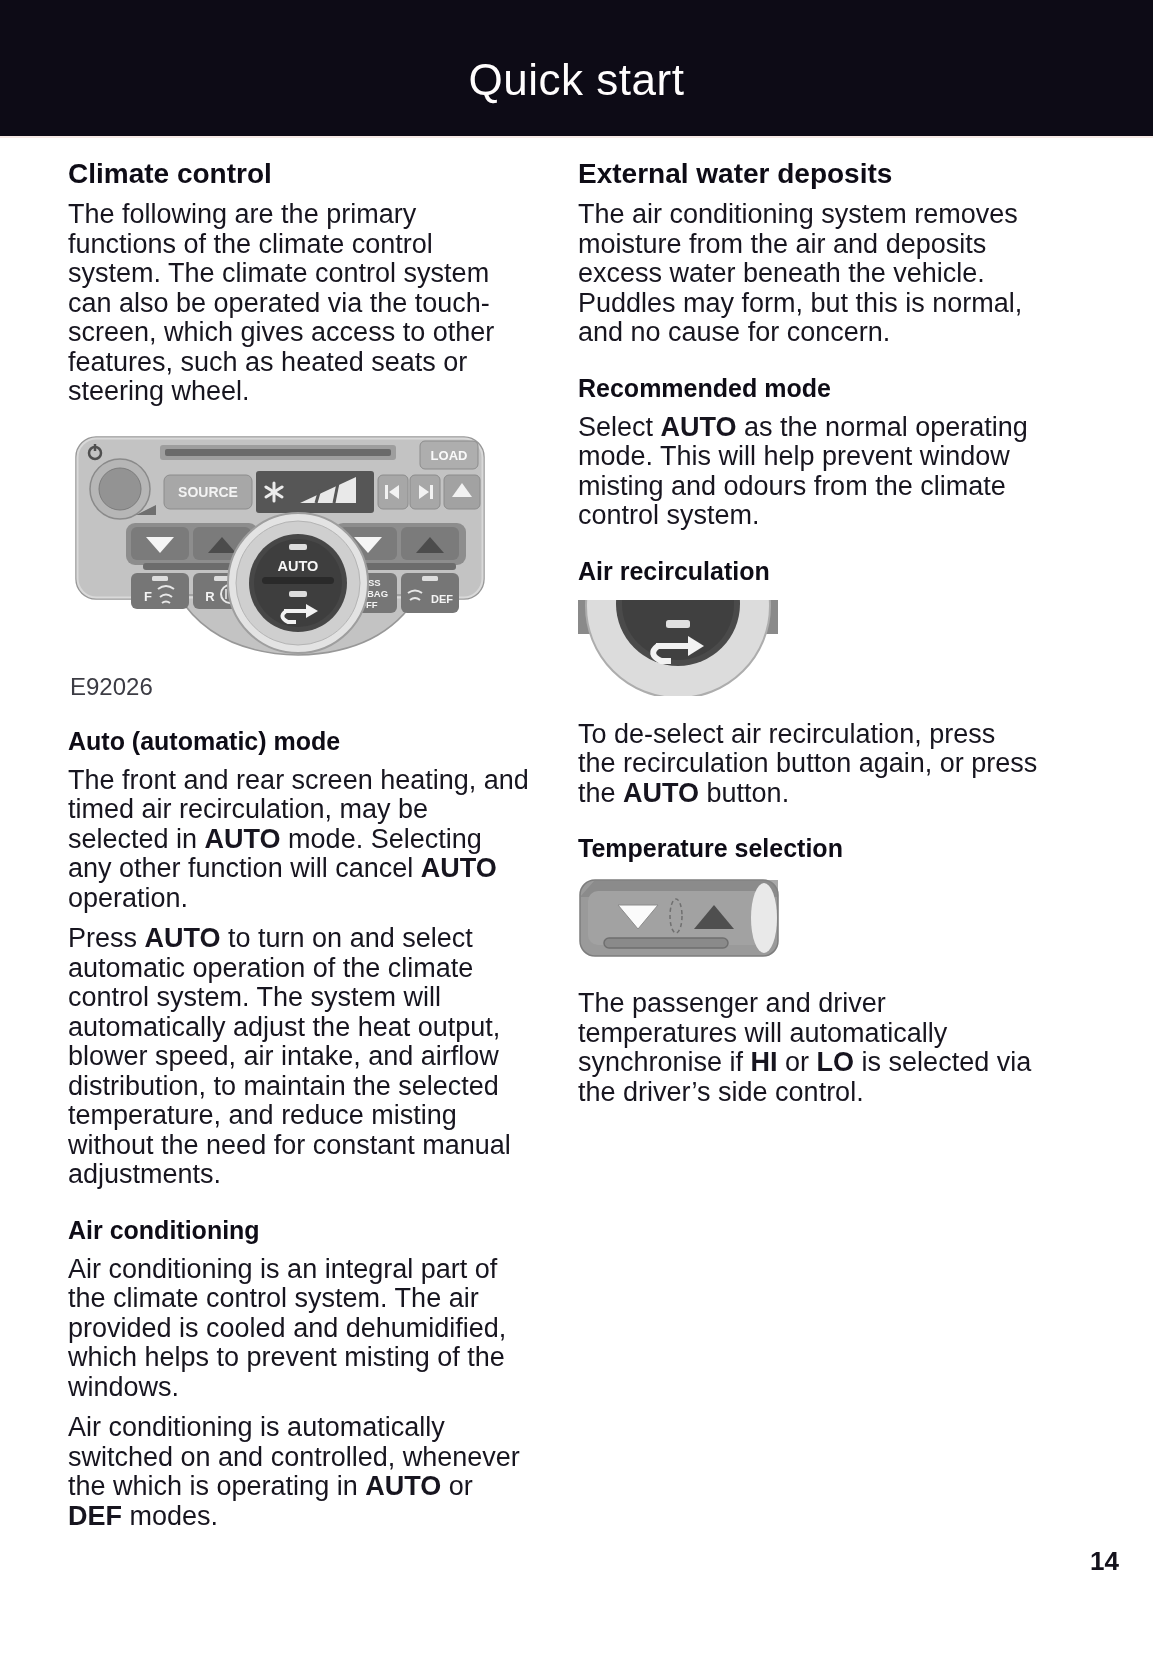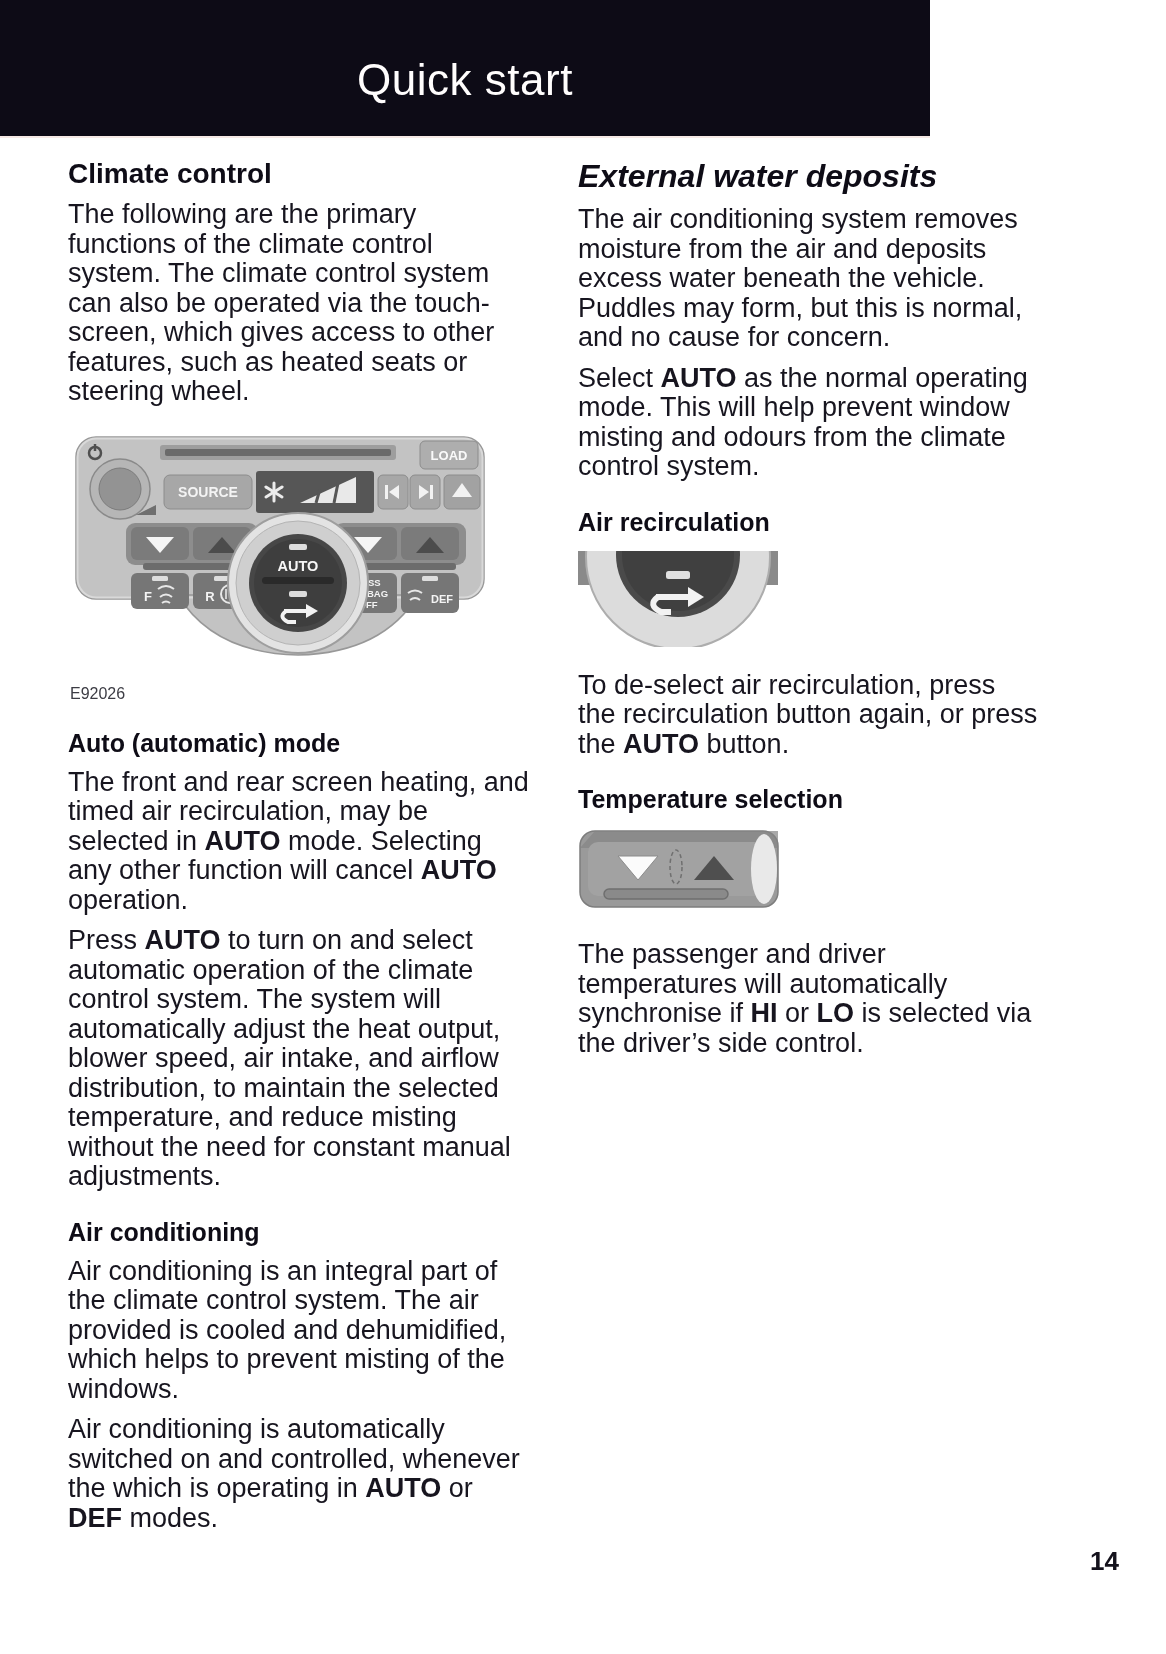--- a/index.html
+++ b/index.html
@@ -6,21 +6,21 @@
   html,body { margin:0; padding:0; }
   body {
     width: 1166px; height: 1654px;
     background: #ffffff;
     font-family: "Liberation Sans", "DejaVu Sans", sans-serif;
     color: #17151f;
     position: relative;
     overflow: hidden;
   }
   .page-header {
-    width: 930px; height: 138px;
+    width: 1153px; height: 138px;
     background: #0d0b16;
     display: flex; align-items: center; justify-content: center;
     border-bottom: 2px solid #f6eae6;
   }
   .page-header h1 {
     margin: 0; padding-top: 24px;
     color: #fffdfd; font-size: 44px; font-weight: 500; letter-spacing: 0.5px;
   }
   .content {
     display: flex;
@@ -38,21 +38,21 @@
     margin: 26px 0 10px 0;
   }
   p.body {
     font-size: 27px; line-height: 29.5px;
     margin: 0 0 11px 0;
   }
   .b { font-weight: bold; }
   figure { margin: 0; }
   .panel-figure { margin: 18px 0 8px 0; }
   .figure-label {
-    font-size: 16px; color: #3c3c44; margin: 16px 0 6px 2px;
+    font-size: 24px; color: #3c3c44; margin: 4px 0 6px 2px;
   }
   .recirc-figure { margin: 14px 0 20px 0; }
   .temp-figure { margin: 14px 0 22px 0; }
   .page-footer {
     position: absolute; top: 1546px; left: 15px; width: 1104px;
     text-align: right;
   }
   .page-footer span { font-size: 26px; font-weight: bold; color: #14121c; }
   svg text { font-family: "Liberation Sans", "DejaVu Sans", sans-serif; }
 </style>
@@ -203,23 +203,24 @@
     <h3 class="sec2">Auto (automatic) mode</h3>
     <p class="body"><span>The front and rear screen heating, and timed air recirculation, may be selected in </span><span class="b">AUTO</span><span> mode. Selecting any other function will cancel </span><span class="b">AUTO</span><span> operation.</span></p>
     <p class="body"><span>Press </span><span class="b">AUTO</span><span> to turn on and select automatic operation of the climate control system. The system will automatically adjust the heat output, blower speed, air intake, and airflow distribution, to maintain the selected temperature, and reduce misting without the need for constant manual adjustments.</span></p>
 
     <h3 class="sec2">Air conditioning</h3>
     <p class="body"><span>Air conditioning is an integral part of the climate control system. The air provided is cooled and dehumidified, which helps to prevent misting of the windows.</span></p>
     <p class="body"><span>Air conditioning is automatically switched on and controlled, whenever the which is operating in </span><span class="b">AUTO</span><span> or </span><span class="b">DEF</span><span> modes.</span></p>
   </div>
 
   <div class="col">
-    <h3 class="sec2" style="margin-top:20px; font-size:32px;font-style:italic;">External water deposits</h3>
+    <h3 class="sec2" style="margin-top:20px; font-size:28px;">External water deposits</h3>
     <p class="body"><span>The air conditioning system removes moisture from the air and deposits excess water beneath the vehicle. Puddles may form, but this is normal, and no cause for concern.</span></p>
 
+    <h3 class="sec2">Recommended mode</h3>
     <p class="body"><span>Select </span><span class="b">AUTO</span><span> as the normal operating mode. This will help prevent window misting and odours from the climate control system.</span></p>
 
     <h3 class="sec2">Air recirculation</h3>
 
     <figure class="recirc-figure">
       <svg width="200" height="96" viewBox="0 0 200 96">
         <rect x="0" y="0" width="200" height="34" fill="#8a8a8a"></rect>
         <rect x="18" y="2" width="130" height="22" rx="11" fill="#a8a8a8"></rect>
         <circle cx="100" cy="6" r="92" fill="#dcdcdc" stroke="#adadad" stroke-width="2"></circle>
         <circle cx="100" cy="4" r="62" fill="#4a4a4a"></circle>

